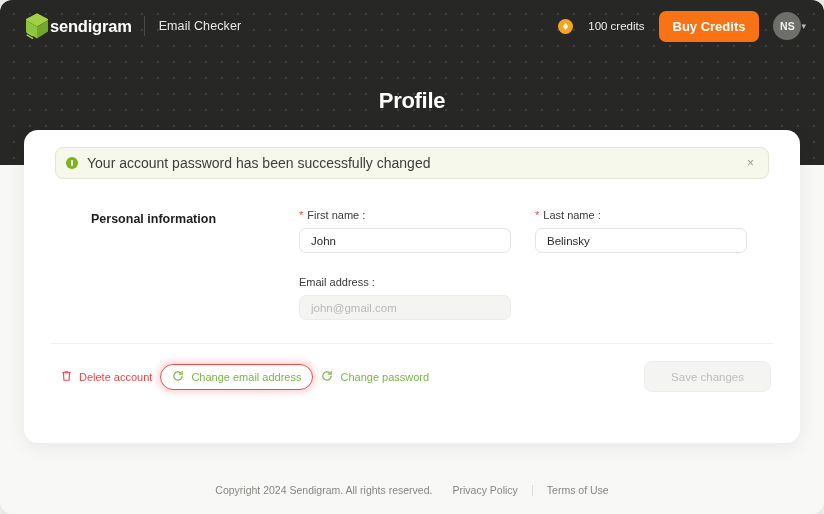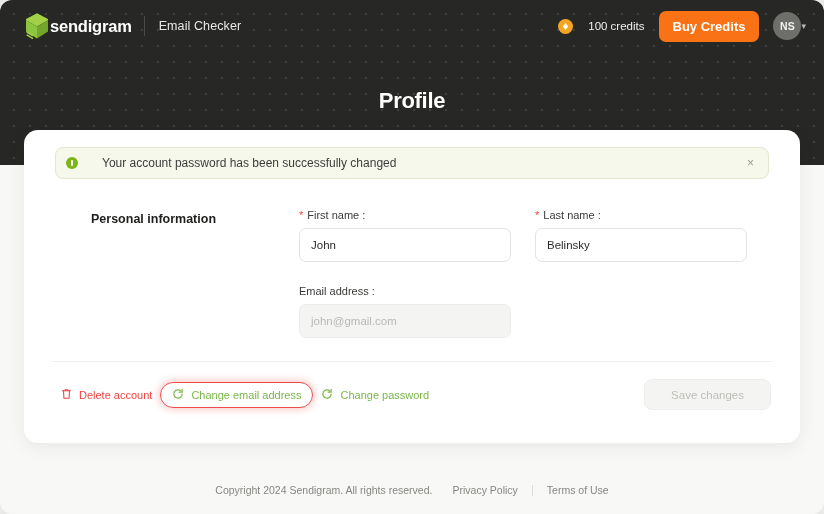--- a/index.html
+++ b/index.html
@@ -109,21 +109,21 @@
     width: 12px; height: 12px; border-radius: 50%;
     background: #7cb518;
     display: flex; align-items: center; justify-content: center;
     flex: 0 0 auto;
   }
   .alert-icon i {
     display: block; width: 1.5px; height: 6px;
     background: #ffffff; border-radius: 1px;
   }
   .alert-text {
-    margin-left: 24px; color: #3d3d3b; font-size: 12px;
+    margin-left: 9px; color: #3d3d3b; font-size: 14px;
   }
   .alert-close {
     margin-left: auto; color: #9a9a96; font-size: 12px;
     cursor: pointer; line-height: 1; padding: 2px 3px;
   }
 
   
   .form-area { display: flex; padding: 30px 10px 0 46px; }
   .section-title {
     width: 208px; flex: 0 0 208px;
@@ -133,21 +133,21 @@
   .fields { flex: 1; }
   .field-row { display: flex; gap: 24px; }
   .field { width: 212px; }
   .field.full { width: 212px; }
   .field-label {
     font-size: 11px; color: #3a3a38; margin-bottom: 7px;
     display: flex; align-items: center; gap: 4px;
   }
   .req { color: #ef4444; font-size: 11px; line-height: 1; }
   .input {
-    width: 100%; height: 34px;
+    width: 100%; height: 25px;
     border: 1px solid #e3e3e1; border-radius: 7px;
     background: #ffffff; color: #2b2b2a;
     font-size: 11.5px; padding: 0 11px;
     font-family: "Liberation Sans", sans-serif;
     outline: none;
   }
   .input::placeholder { color: #b9b9b5; }
   .input.disabled {
     background: #f4f4f3; border-color: #ececea; color: #b9b9b5;
   }

